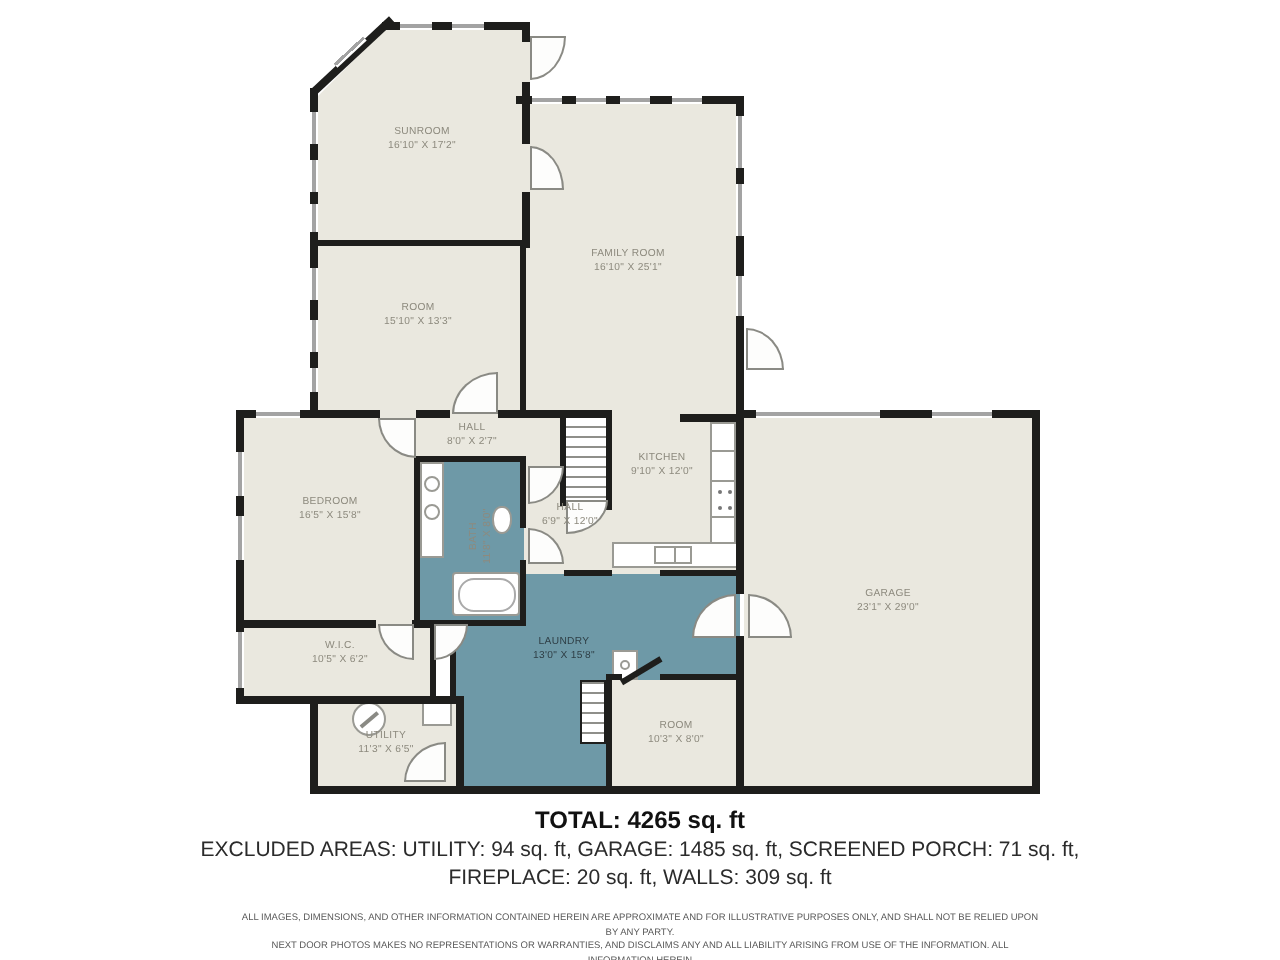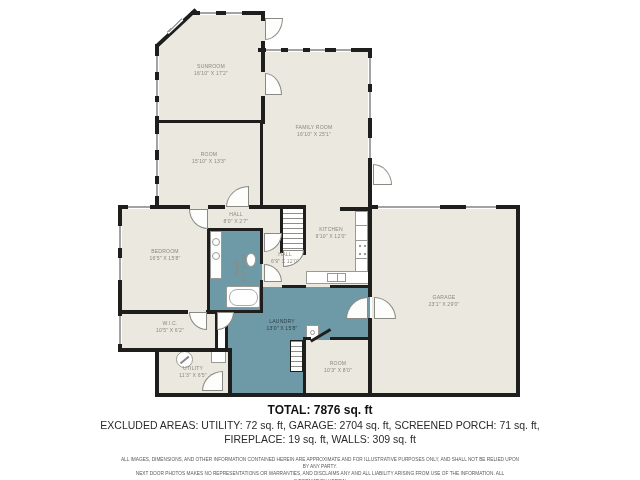--- a/index.html
+++ b/index.html
@@ -202,23 +202,23 @@
   <div class="lbl" style="left:170px;top:327px;">
     <div>W.I.C.</div>
     <div>10'5" X 6'2"</div>
   </div>
   <div class="lbl" style="left:193px;top:372px;">
     <div>UTILITY</div>
     <div>11'3" X 6'5"</div>
   </div>
 
   <div class="summary">
-    <div class="total">TOTAL: 7876 sq. ft</div>
-    <div class="line">EXCLUDED AREAS: UTILITY: 72 sq. ft, GARAGE: 2704 sq. ft, SCREENED PORCH: 71 sq. ft,</div>
-    <div class="line">FIREPLACE: 19 sq. ft, WALLS: 309 sq. ft</div>
+    <div class="total">TOTAL: 4265 sq. ft</div>
+    <div class="line">EXCLUDED AREAS: UTILITY: 94 sq. ft, GARAGE: 1485 sq. ft, SCREENED PORCH: 71 sq. ft,</div>
+    <div class="line">FIREPLACE: 20 sq. ft, WALLS: 309 sq. ft</div>
   </div>
   <div class="disclaimer">
     <div>ALL IMAGES, DIMENSIONS, AND OTHER INFORMATION CONTAINED HEREIN ARE APPROXIMATE AND FOR ILLUSTRATIVE PURPOSES ONLY, AND SHALL NOT BE RELIED UPON BY ANY PARTY.</div>
     <div>NEXT DOOR PHOTOS MAKES NO REPRESENTATIONS OR WARRANTIES, AND DISCLAIMS ANY AND ALL LIABILITY ARISING FROM USE OF THE INFORMATION. ALL INFORMATION HEREIN</div>
 
   </div>
 
 </div>
 
 </body></html>

